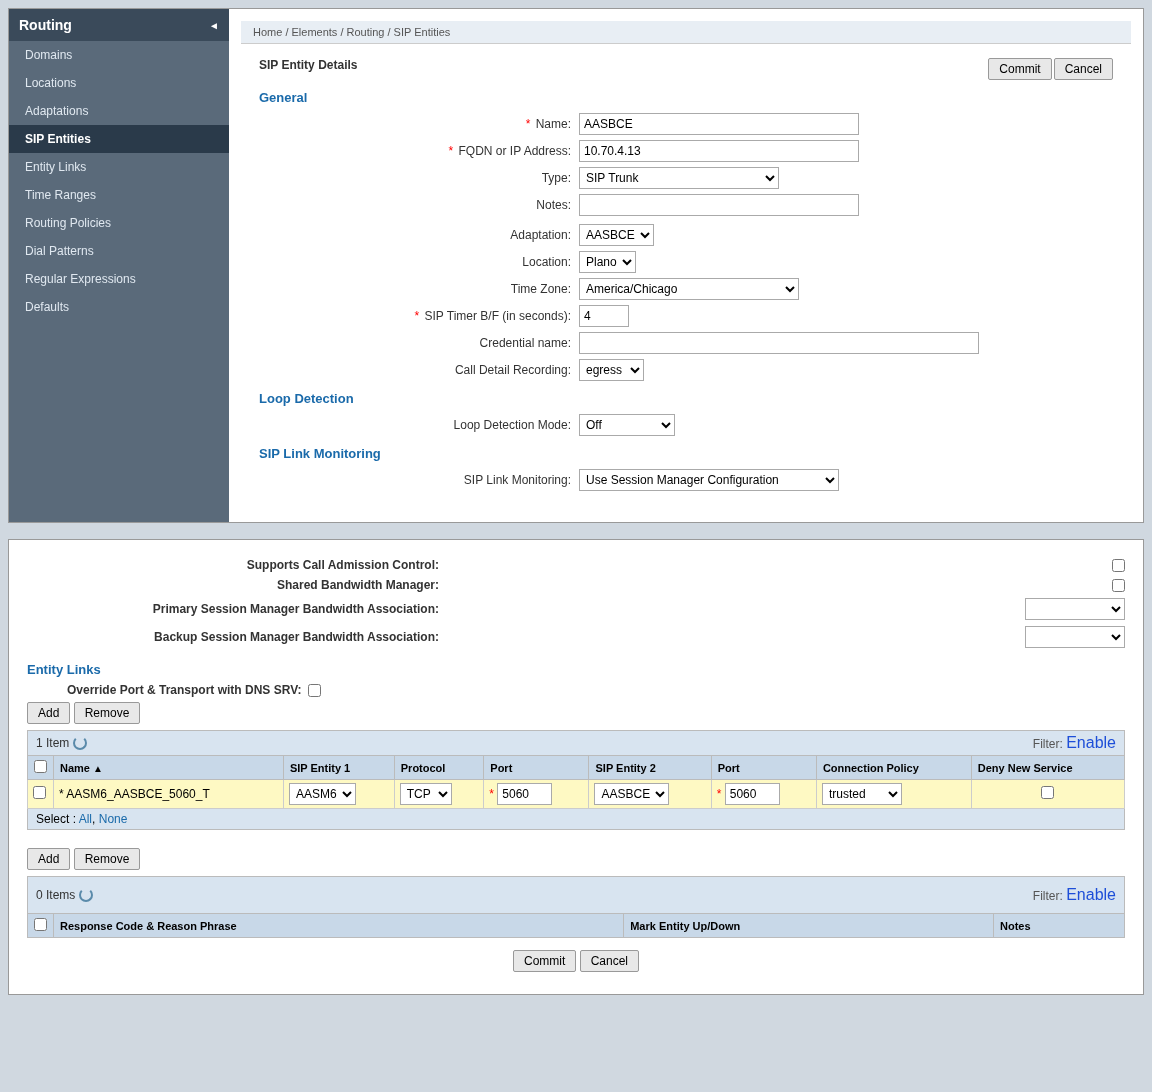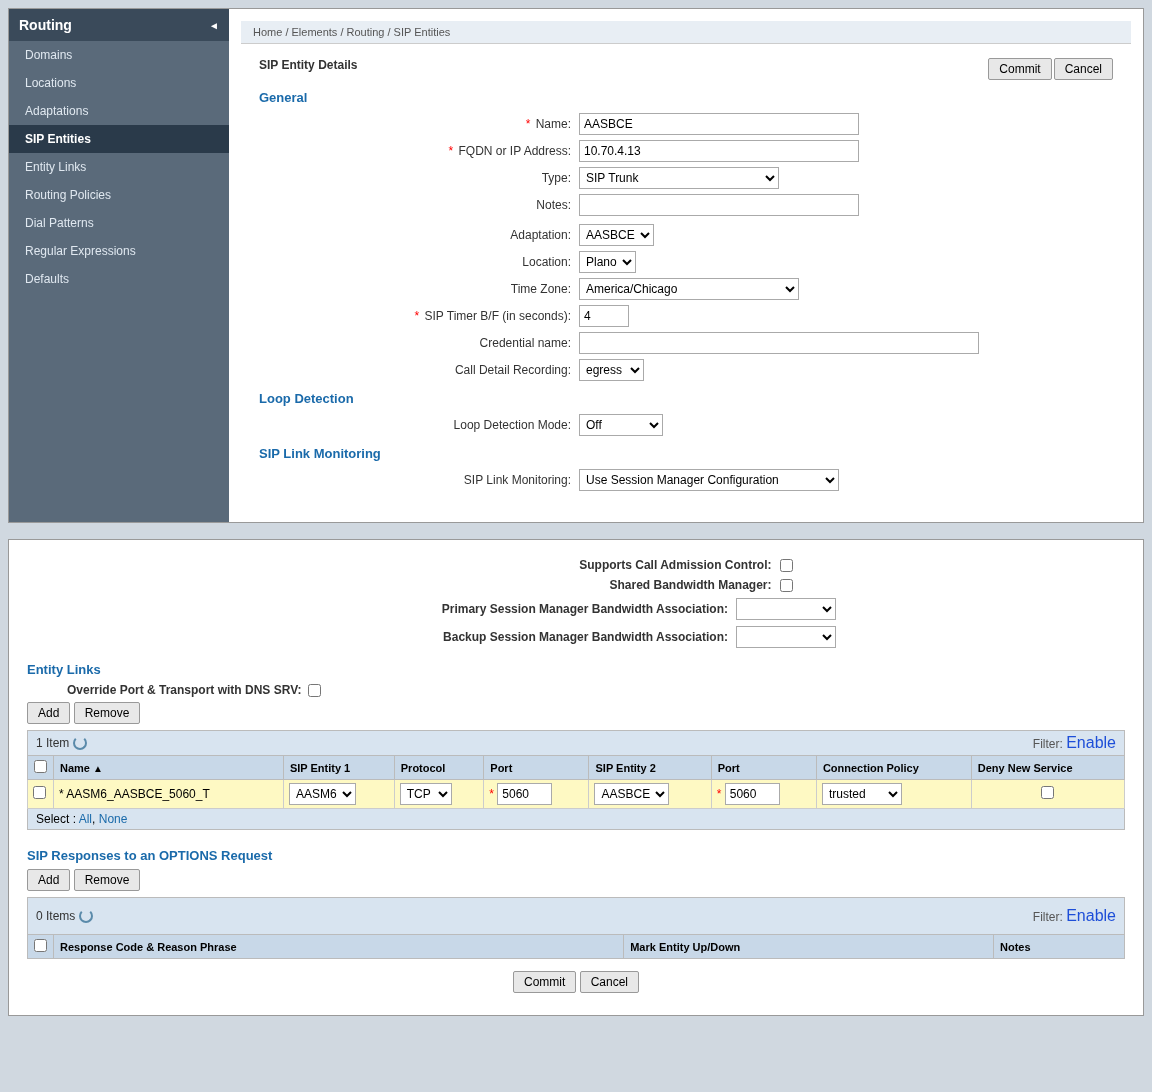--- a/index.html
+++ b/index.html
@@ -37,21 +37,21 @@
     .form-label .required { color: red; margin-right: 2px; }
     .form-input { border: 1px solid #aaa; padding: 2px 4px; font-size: 12px; height: 22px; }
     .form-input.wide { width: 280px; }
     .form-input.small { width: 50px; }
     .form-input.full { width: 400px; }
     select.form-select { border: 1px solid #aaa; padding: 1px 2px; font-size: 12px; height: 22px; background: #fff; }
 
     
     .bottom-section { background: #fff; margin: 8px; border: 1px solid #999; padding: 14px 18px; }
 
-    .checkbox-row { display: flex; align-items: center; margin-bottom: 6px; justify-content: center; }
+    .checkbox-row { display: flex; align-items: center; margin-bottom: 6px; justify-content: space-between; }
     .checkbox-label { text-align: right; min-width: 420px; padding-right: 8px; font-size: 12px; color: #333; font-weight: bold; }
     input[type="checkbox"] { width: 13px; height: 13px; }
 
     .entity-links-section { margin-top: 14px; }
     .entity-links-title { color: #1a6aaa; font-size: 13px; font-weight: bold; margin-bottom: 6px; }
     .override-row { display: flex; align-items: center; margin-bottom: 5px; margin-left: 40px; }
     .override-label { font-weight: bold; font-size: 12px; color: #333; margin-right: 6px; }
 
     .add-remove-btns { margin-bottom: 6px; }
 
@@ -89,20 +89,21 @@
       <div class="sidebar-title">
         <span>Routing</span>
         <span class="arrow">◄</span>
       </div>
       <div id="sidebar-items">
           <div class="sidebar-item">Domains</div>
           <div class="sidebar-item">Locations</div>
           <div class="sidebar-item">Adaptations</div>
           <div class="sidebar-item active">SIP Entities</div>
           <div class="sidebar-item">Entity Links</div>
+          <div class="sidebar-item">Time Ranges</div>
           <div class="sidebar-item">Routing Policies</div>
           <div class="sidebar-item">Dial Patterns</div>
           <div class="sidebar-item">Regular Expressions</div>
           <div class="sidebar-item">Defaults</div>
         </div>
     </div>
 
     <div class="main-content">
       <div class="breadcrumb">
         <span>Home / Elements / Routing / SIP Entities</span>
@@ -182,21 +183,21 @@
             <option>ingress</option>
             <option>both</option>
             <option>none</option>
           </select>
         </div>
 
         <div class="section-title">Loop Detection</div>
 
         <div class="form-row">
           <div class="form-label"><span>Loop Detection Mode:</span></div>
-          <select class="form-select" style="width:84px;">
+          <select class="form-select" style="width:96px;">
             <option>Off</option>
             <option>On</option>
           </select>
         </div>
 
         <div class="section-title">SIP Link Monitoring</div>
 
         <div class="form-row">
           <div class="form-label"><span>SIP Link Monitoring:</span></div>
           <select class="form-select" style="width:260px;">
@@ -312,21 +313,20 @@
       </table>
 
       <div class="select-bar">
         <span>Select :</span>
         <span class="select-link">All</span>,
         <span class="select-link">None</span>
       </div>
     </div>
 
     <div class="sip-responses-section">
-      <div class="entity-links-title">SIP Responses to an OPTIONS Request</div>
 
       <div class="add-remove-btns">
         <button class="btn">Add</button>
         <button class="btn">Remove</button>
       </div>
 
       <div class="responses-table-header">
         <div class="table-item-count">
           <span>0 Items</span>
           <div class="refresh-icon"></div>

